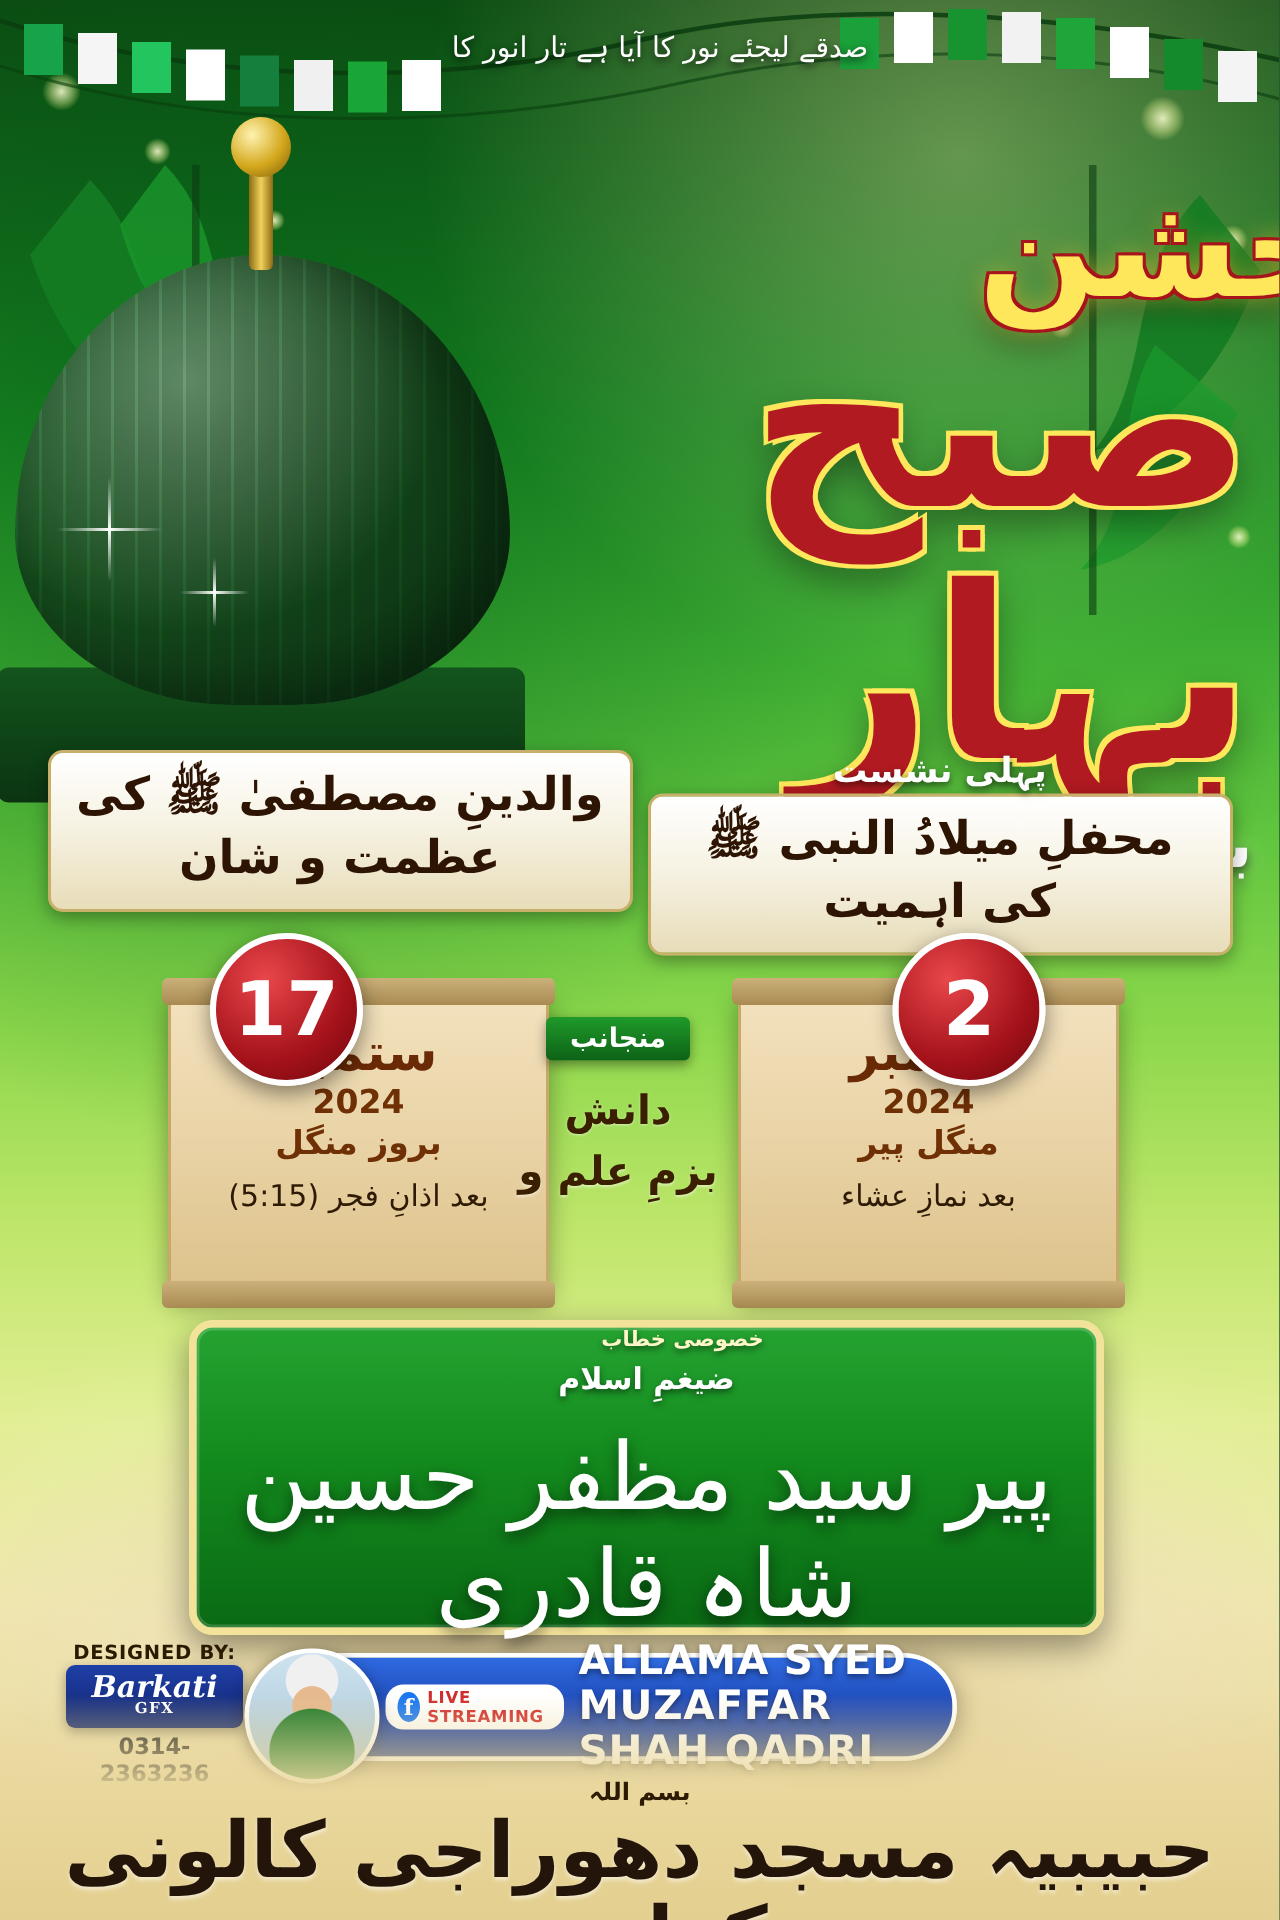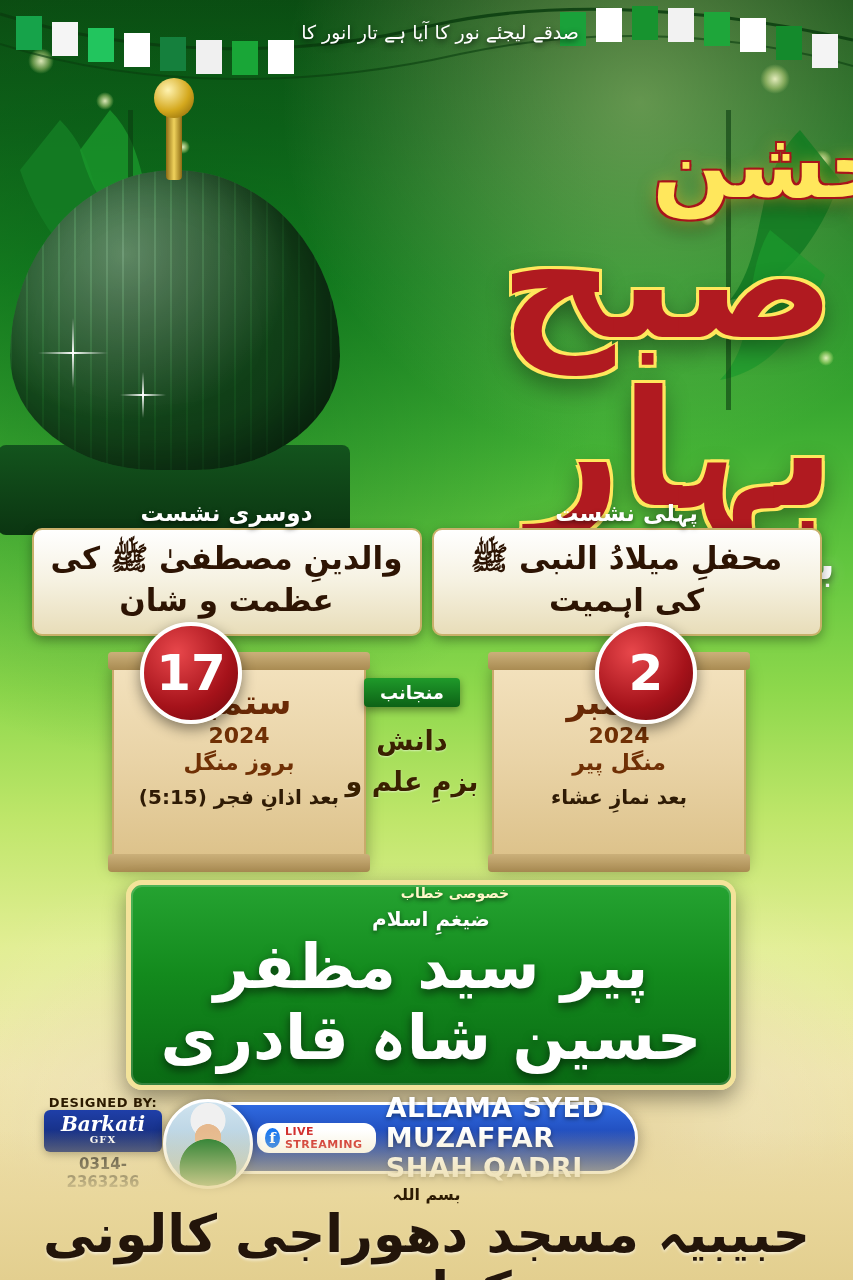--- a/index.html
+++ b/index.html
@@ -247,21 +247,21 @@
     line-height: 1.1;
   }
   .scroll-day {
     font-size: 22px;
     font-weight: bold;
     margin-top: 2px;
     color: #703005;
   }
   .scroll-time {
     font-size: 20px;
-    font-weight: bold;
+    font-weight: normal;
     margin-top: 10px;
     color: #2f1b05;
   }
   .badge {
     position: absolute;
     width: 94px; height: 94px;
     border-radius: 50%;
     background: radial-gradient(circle at 35% 28%, #e8474b, #a5121a 60%, #6e070d 100%);
     border: 4px solid #ffffff;
     box-shadow: 0 5px 14px rgba(0,0,0,0.45);
@@ -324,23 +324,23 @@
   }
   .speaker-title {
     font-size: 20px;
     font-weight: bold;
     color: #ffffff;
     margin-top: 6px;
     text-shadow: 0 2px 4px rgba(0,0,0,0.5);
   }
   .speaker-name {
     font-size: 62px;
-    font-weight: bold;
+    font-weight: normal;
     line-height: 1.15;
-    margin-top: 0;
+    margin-top: 18px;
     color: #ffffff;
     text-shadow: 0 4px 10px rgba(0,0,0,0.55);
   }
 
   
   .designer {
     position: absolute;
     left: 44px; top: 1095px;
     width: 118px;
     text-align: center;
@@ -528,21 +528,20 @@
     <div class="title-main">صبح بہار</div>
     <div class="title-sub">بـــڑی رات</div>
   </div>
 
   <div class="sessions">
     <div class="session">
       <div class="label">پہلی نشست</div>
       <div class="topic">محفلِ میلادُ النبی ﷺ کی اہمیت</div>
     </div>
     <div class="session">
-      <div class="label">دوسری نشست</div>
       <div class="topic">والدینِ مصطفیٰ ﷺ کی عظمت و شان</div>
     </div>
   </div>
 
   <div class="scrolls">
 
     <div class="scroll scroll-16">
       <div class="scroll-text">
         <div class="scroll-month">ستمبر</div>
         <div class="scroll-day">2024</div>

